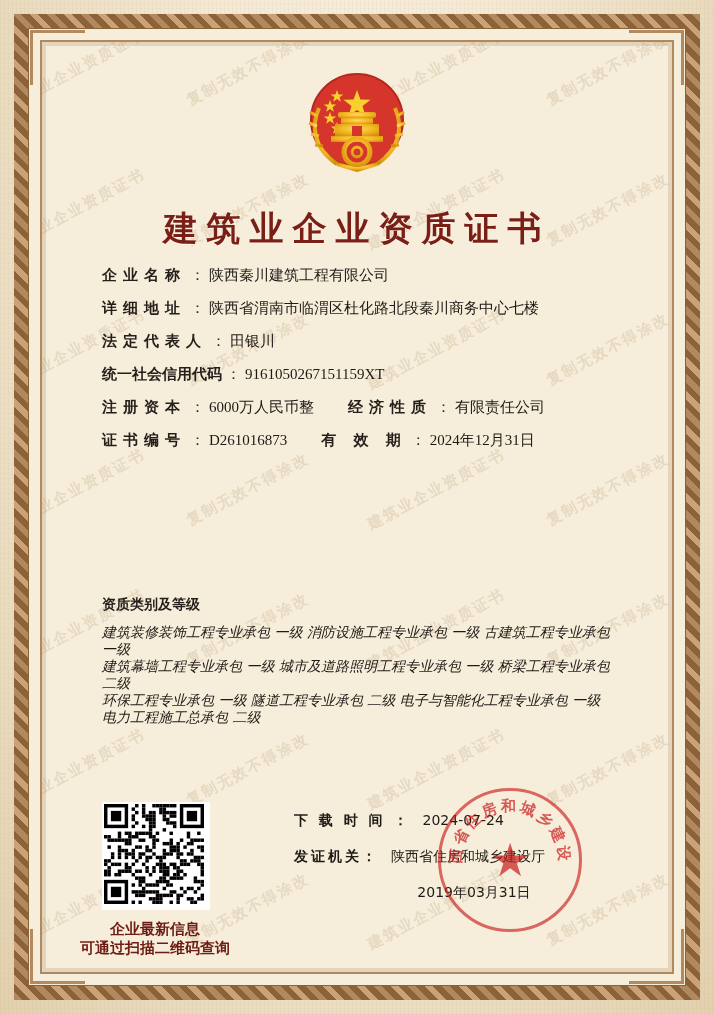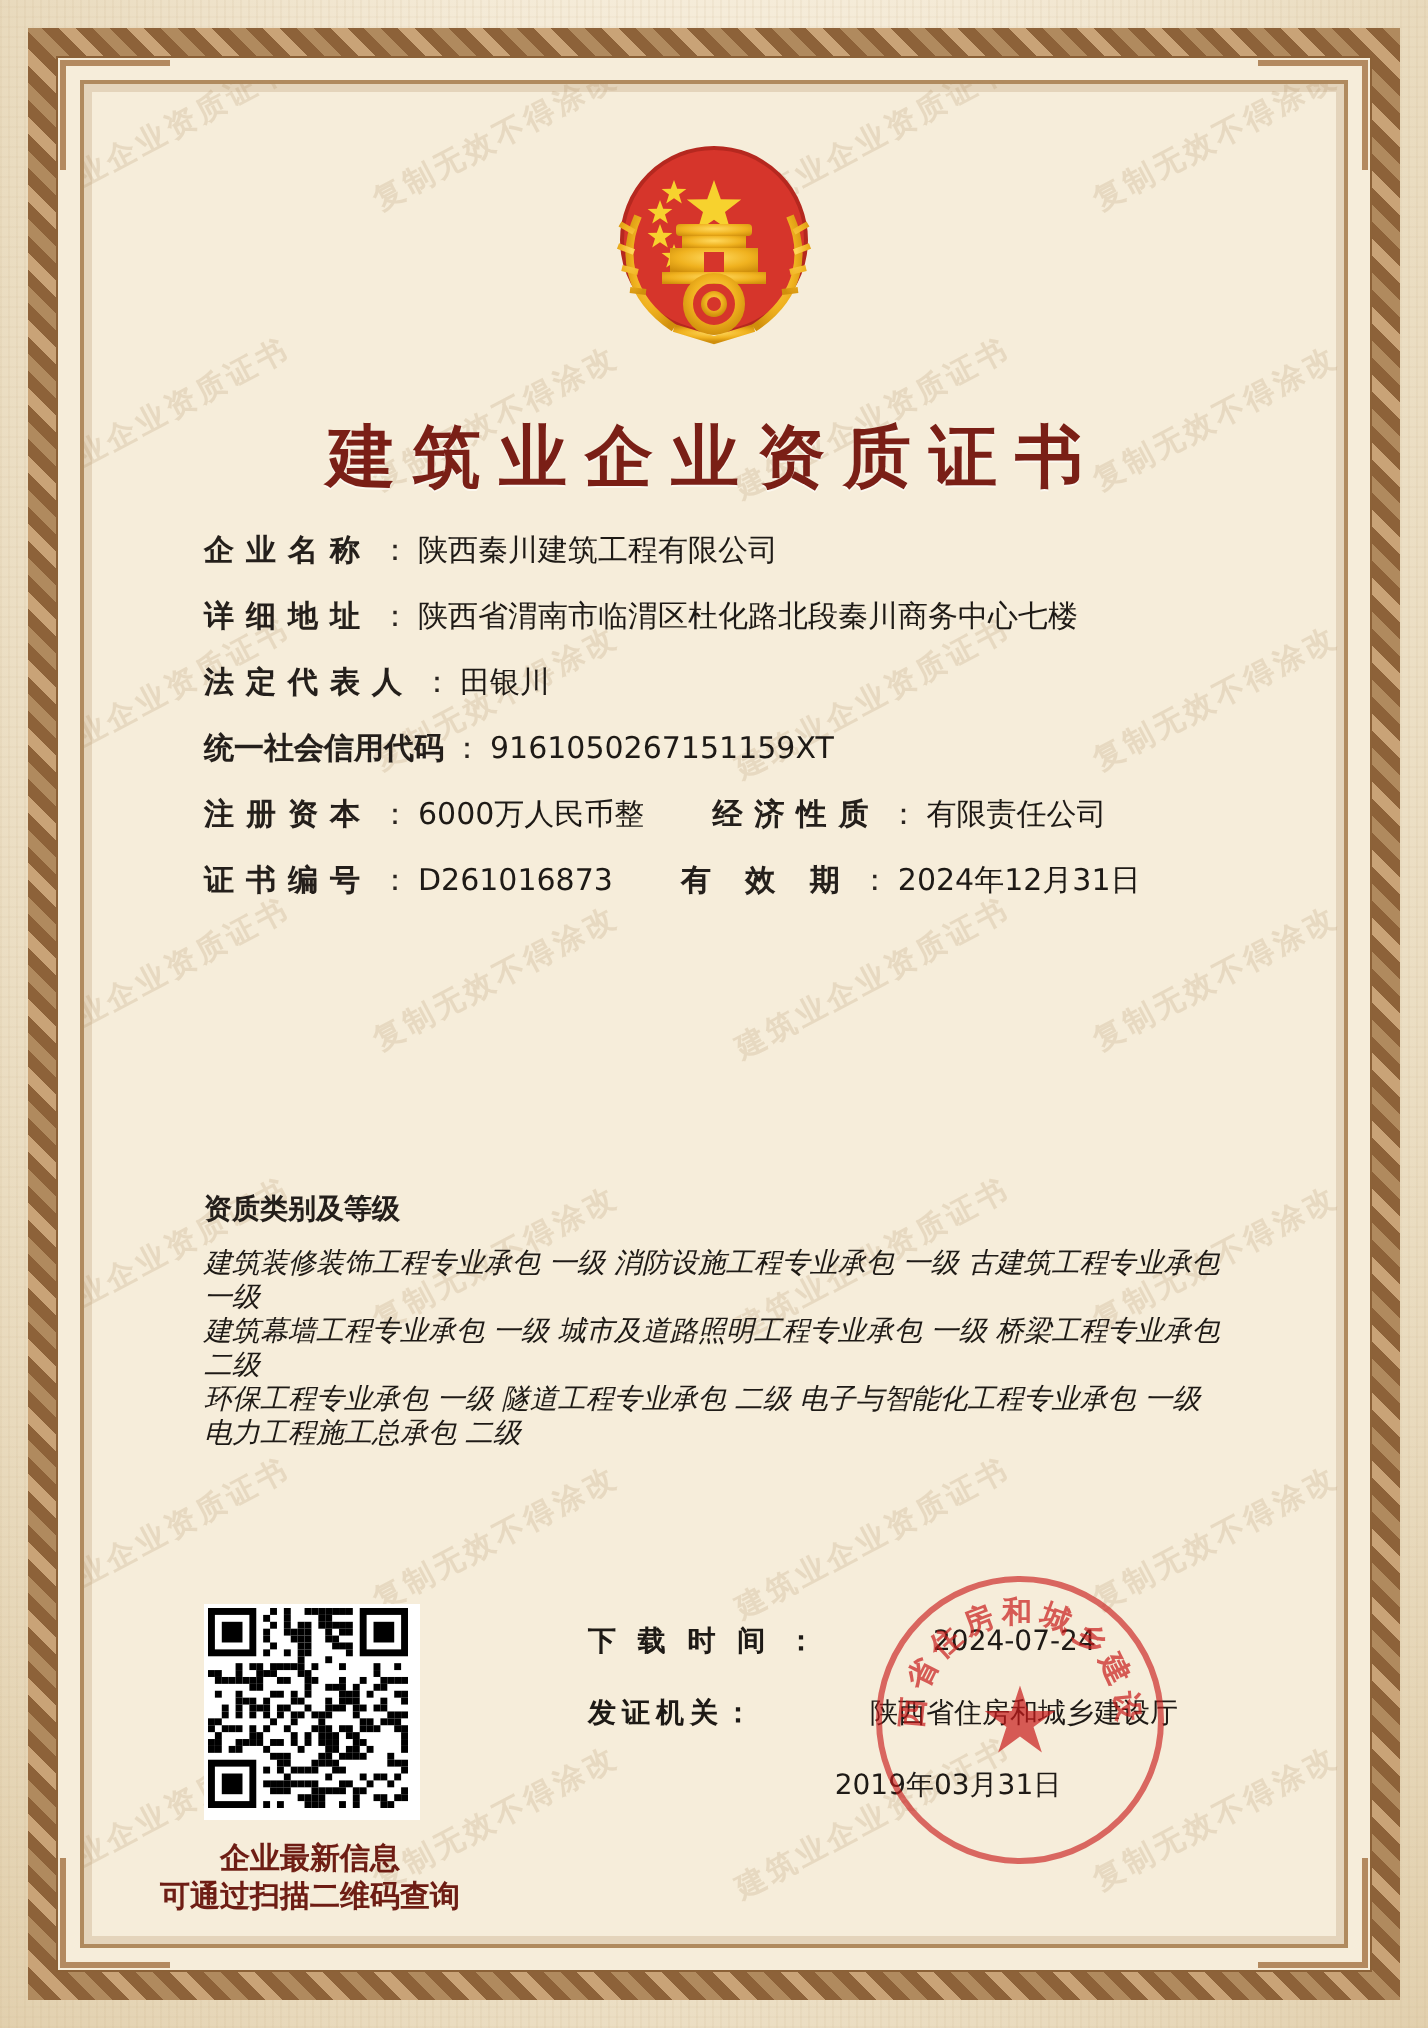--- a/index.html
+++ b/index.html
@@ -56,33 +56,33 @@
     font-size:34px;letter-spacing:9px;color:#7a1f16;font-weight:bold;
     text-shadow:0 1px 0 rgba(255,255,255,.6);
     font-family:"DejaVu Sans","Liberation Sans",sans-serif;
   }
 
   .fields{position:absolute;top:226px;left:62px;right:52px;}
   .row{display:flex;align-items:baseline;margin-bottom:14px;font-size:15px;color:#2b2520;}
   .lbl{color:#241f1b;font-weight:bold;white-space:nowrap;}
   .lbl.sp{letter-spacing:6px;}
   .colon{margin:0 4px;}
-  .val{color:#1e1a16;}
+  .val{color:#1e1a16;font-family:Liberation Serif, serif;}
   .row .pair{display:flex;align-items:baseline;margin-left:34px;}
 
   .quals{position:absolute;top:556px;left:62px;right:52px;}
   .quals-title{font-size:14px;font-weight:bold;color:#241f1b;margin-bottom:10px;}
   .quals-lines{font-size:14px;line-height:17px;color:#1e1a16;font-style:italic;}
 
   .qr{position:absolute;left:62px;top:762px;width:104px;height:104px;background:#fff;padding:2px;}
   .qr svg{display:block;}
   .qr-caption{position:absolute;left:40px;top:880px;width:150px;text-align:center;font-size:15px;color:#6e1d14;line-height:19px;font-weight:bold;}
 
   .footer{position:absolute;right:20px;top:772px;width:360px;font-size:14px;color:#1e1a16;}
-  .footer .frow{display:flex;align-items:baseline;justify-content:flex-start;margin-bottom:18px;gap:44px;}
+  .footer .frow{display:flex;align-items:baseline;justify-content:flex-start;margin-bottom:18px;}
   .footer .flbl{font-weight:bold;letter-spacing:3px;white-space:nowrap;}
   .footer .fval{margin-left:12px;}
   .footer .fdate{text-align:center;width:100%;margin-top:4px;}
 
   
   .seal{
     position:absolute;right:92px;top:748px;width:138px;height:138px;border-radius:50%;
     border:3px solid rgba(200,26,26,.78);opacity:.82;
   }
   .seal .star{position:absolute;left:50%;top:50%;transform:translate(-50%,-50%);font-size:46px;color:rgba(200,26,26,.85);line-height:1;}

